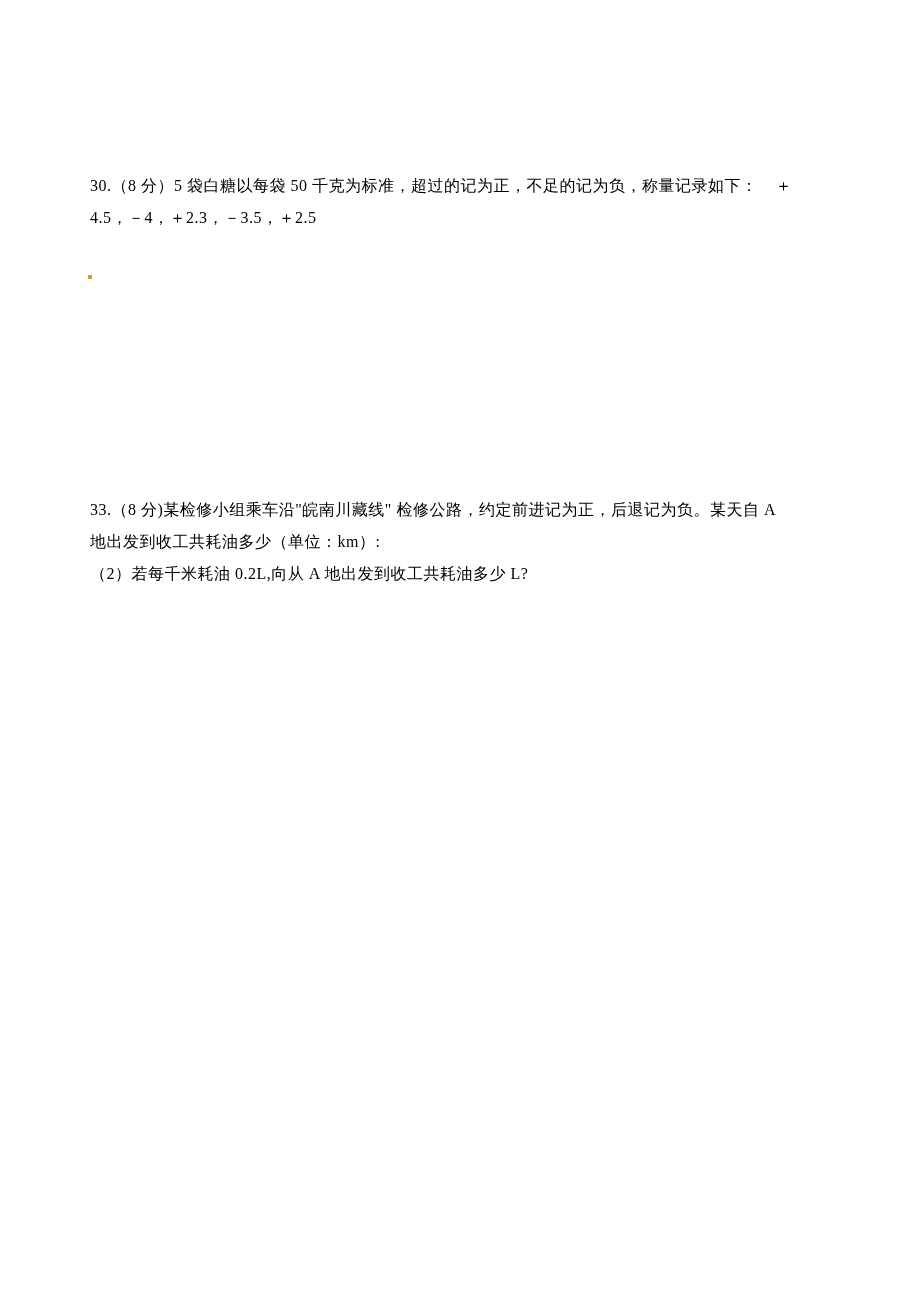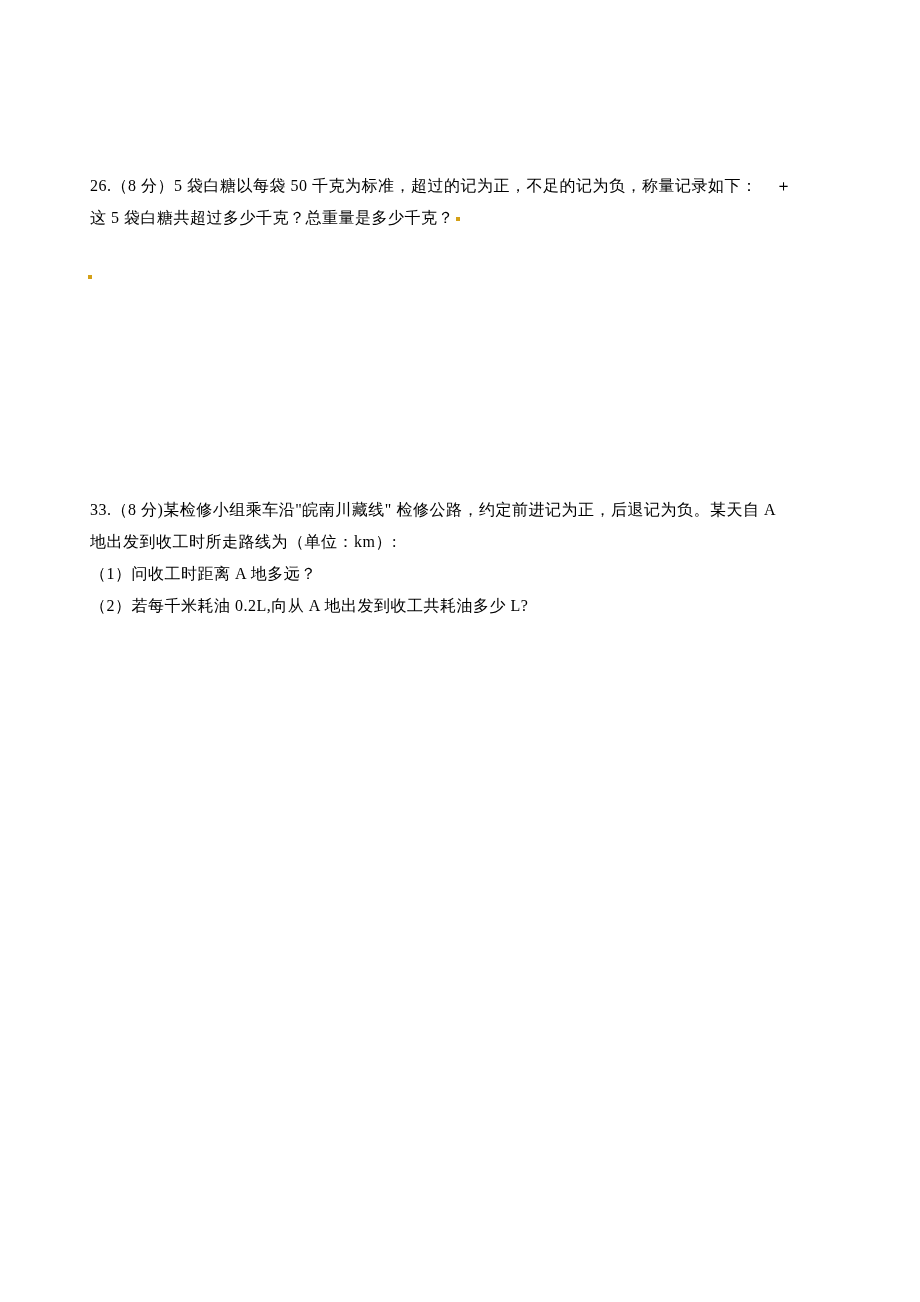--- a/index.html
+++ b/index.html
@@ -53,35 +53,32 @@
       width: 4px;
       height: 4px;
       background: #d4a017;
     }
   </style>
 </head>
 <body>
 
 <div class="problem-block problem-23">
   <div class="problem-line">
-    <span>26.</span><span>（8 分）</span><span>5 袋白糖以每袋 50 千克为标准，超过的记为正，不足的记为负，称量记录如下：</span>&nbsp;&nbsp;&nbsp;&nbsp;<span>＋</span>
+    <span>30.</span><span>（8 分）</span><span>5 袋白糖以每袋 50 千克为标准，超过的记为正，不足的记为负，称量记录如下：</span>&nbsp;&nbsp;&nbsp;&nbsp;<span>＋</span>
   </div>
   <div class="problem-line">
-    <span>这 5 袋白糖共超过多少千克？总重量是多少千克？</span><span class="small-marker"></span>
+    <span>4.5，－4，＋2.3，－3.5，＋2.5</span>
   </div>
 </div>
 
 <div class="tiny-mark"></div>
 
 <div class="problem-block problem-24">
   <div class="problem-line">
     <span>33.</span><span>（8 分)</span><span>某检修小组乘车沿"皖南川藏线" 检修公路，约定前进记为正，后退记为负。某天自 A</span>
   </div>
   <div class="problem-line">
-    <span>地出发到收工时所走路线为（单位：km）:</span>
-  </div>
-  <div class="sub-question">
-    <span>（1）问收工时距离 A 地多远？</span>
+    <span>地出发到收工共耗油多少（单位：km）:</span>
   </div>
   <div class="sub-question">
     <span>（2）若每千米耗油 0.2L,向从 A 地出发到收工共耗油多少 L?</span>
   </div>
 </div>
 
 </body></html>

